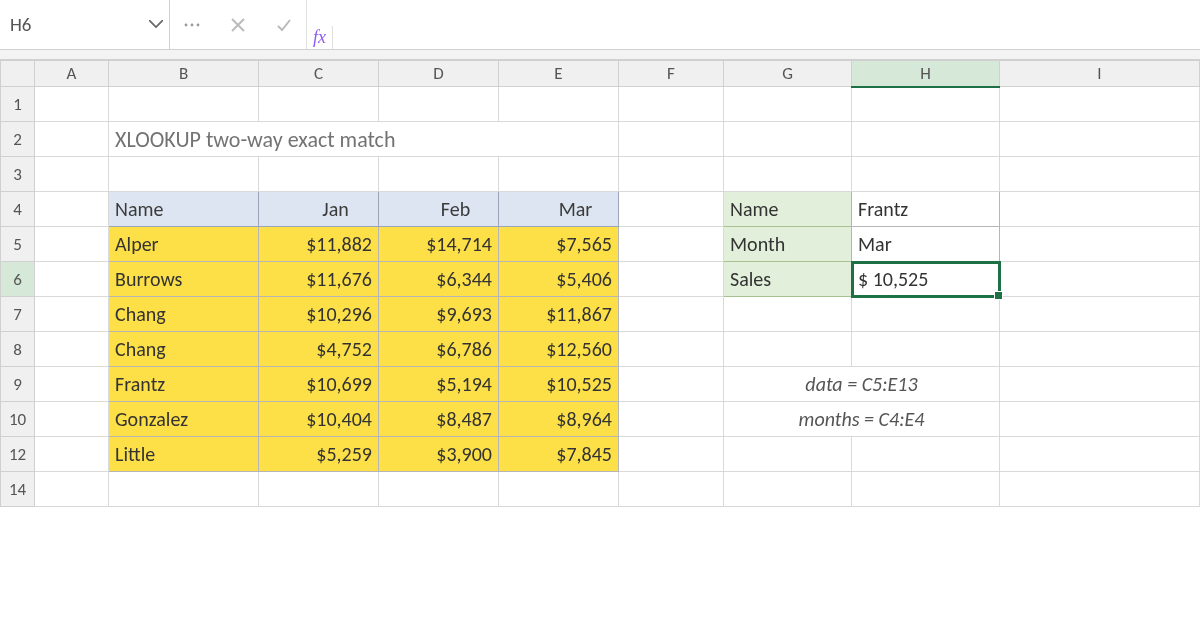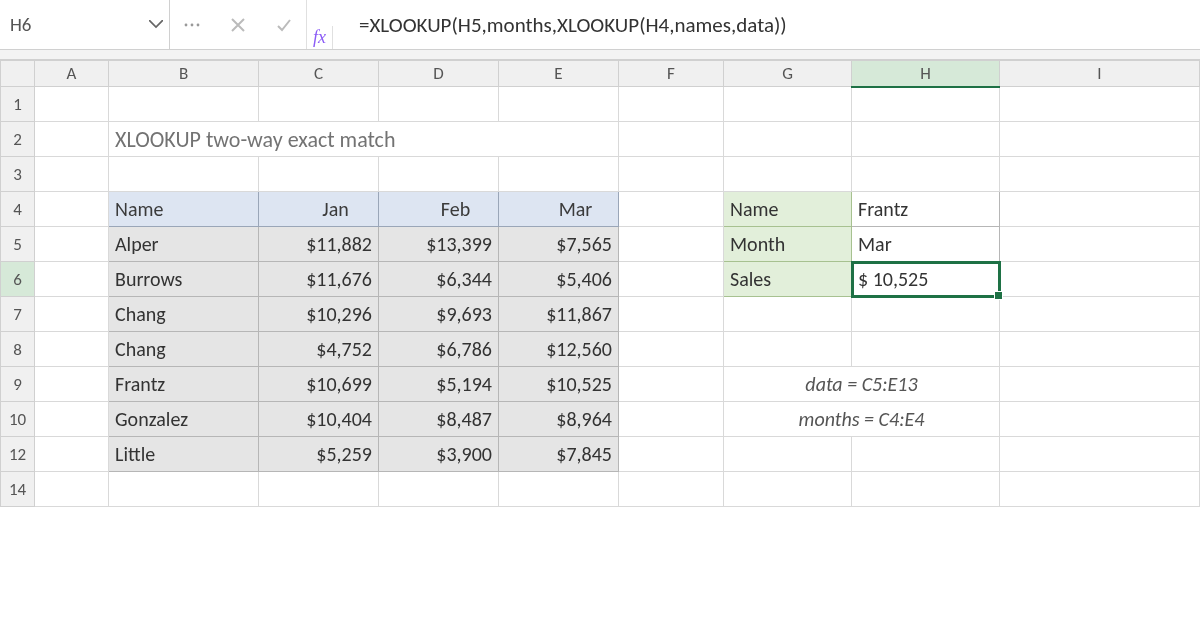--- a/index.html
+++ b/index.html
@@ -152,21 +152,21 @@
   .tbl-head {
     background: #dde5f2;
     border: 1px solid #9aa6b8 !important;
     color: #3b3b3b;
   }
   .tbl-head.left { text-align:left; }
   .tbl-head.center { text-align:center;padding-left:40px; }
 
   .tbl-cell {
     border: 1px solid #b6b6b6 !important;
-    background: #e5e5e5;
+    background: #fde047;
   }
   .tbl-cell.name { text-align:left; }
   .tbl-cell.num { text-align:right; }
 
   
   .look-label {
     background: #e2efda;
     border: 1px solid #a7c190 !important;
     text-align:left;
   }
@@ -222,21 +222,20 @@
           <path d="M3 3 L15 15 M15 3 L3 15" stroke="#bbb" stroke-width="2"></path>
         </svg>
     </span>
     <span class="fb-icon">
       <svg viewBox="0 0 18 18">
           <path d="M3 10 L7 14 L15 4" stroke="#bbb" stroke-width="2" fill="none"></path>
         </svg>
     </span>
   </div>
   <div class="fx-label">fx</div>
-  <div class="formula-input">=XLOOKUP(H5,months,XLOOKUP(H4,names,data))</div>
 </div>
 <div class="thin-bar"></div>
 
 <div class="grid">
 <table class="sheet">
   <colgroup>
     <col class="c-row">
         <col class="c-A">
         <col class="c-B">
         <col class="c-C">
@@ -308,21 +307,21 @@
     <td class="look-label">Name</td>
     <td class="look-val">Frantz</td>
     <td></td>
   </tr>
 
   <tr>
     <td class="row-header">5</td>
     <td></td>
     <td class="tbl-cell name">Alper</td>
     <td class="tbl-cell num">$11,882</td>
-    <td class="tbl-cell num">$13,399</td>
+    <td class="tbl-cell num">$14,714</td>
     <td class="tbl-cell num">$7,565</td>
     <td></td>
     <td class="look-label">Month</td>
     <td class="look-val">Mar</td>
     <td></td>
   </tr>
 
   <tr>
     <td class="row-header sel-row">6</td>
     <td></td>

